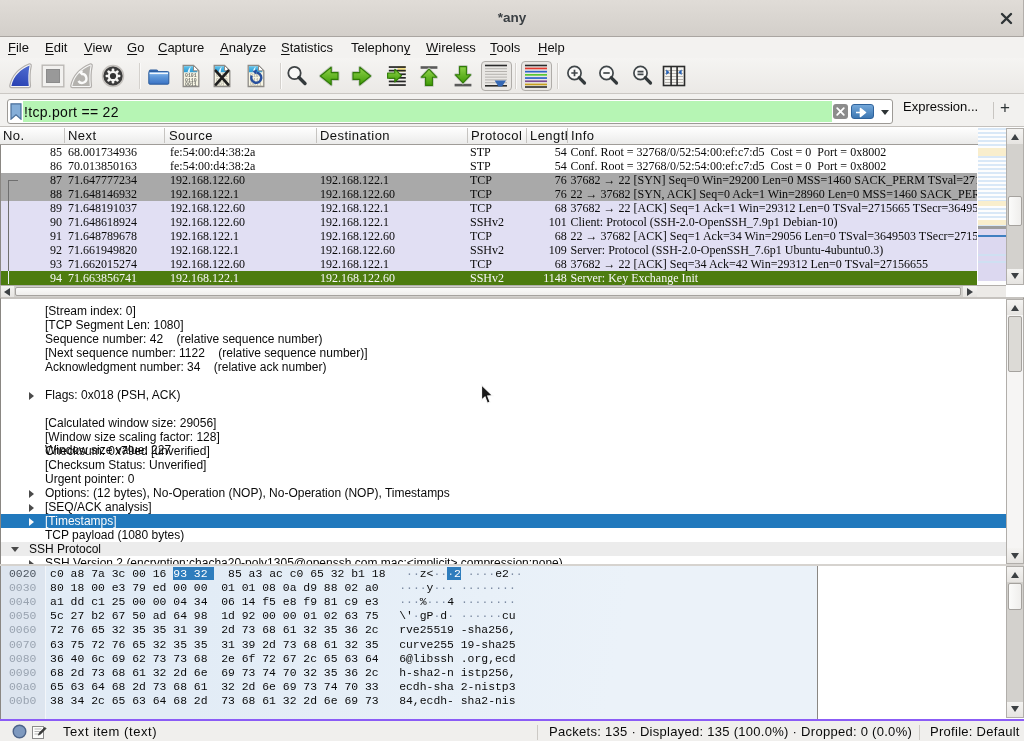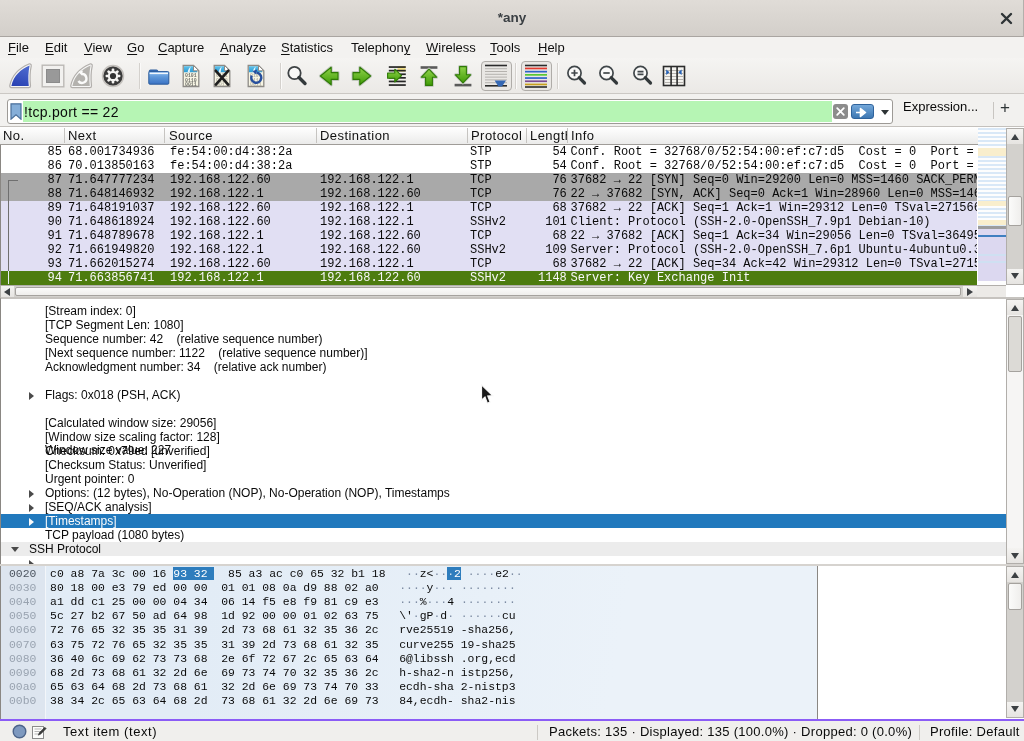--- a/index.html
+++ b/index.html
@@ -19,21 +19,21 @@
 #ftext{position:absolute;left:16px;top:4px;letter-spacing:0.3px;font-size:14px;color:#0a0a0a;}
 #fx{position:absolute;left:825px;top:4px;width:15px;height:15px;background:#8c8c8c;border-radius:3px;}
 #fgo{position:absolute;left:843px;top:4px;width:23px;height:15px;background:linear-gradient(#74a8da,#3d77b2);border-radius:3px;border:1px solid #2f639c;box-sizing:border-box;}
 #fcaret{position:absolute;left:873px;top:10px;width:0;height:0;border-left:4px solid transparent;border-right:4px solid transparent;border-top:5px solid #2e3436;}
 #fexpr{left:903px;top:99px;font-size:13px;color:#0a0a0a;}
 #fsep2{left:993px;top:102px;width:1px;height:17px;background:#c8c5c1;}
 #fplus{left:1000px;top:98px;font-size:17px;color:#2e3436;}
 #plheader{left:0;top:126px;width:1024px;height:19px;background:linear-gradient(#ffffff,#ebebea);border-top:1px solid #c4c1bd;border-bottom:1px solid #9f9c98;box-sizing:border-box;font-size:13px;color:#111;}
 #plheader .hc{position:absolute;top:1px;height:15px;border-right:1px solid #c6c4c1;}
 #plheader .hl{position:absolute;top:1px;letter-spacing:0.45px;white-space:pre;}
-.prow{position:absolute;left:1px;width:976px;height:14px;font-family:Liberation Mono, monospace;font-size:12px;line-height:14px;color:#0a0a0a;overflow:hidden;}
+.prow{position:absolute;left:1px;width:976px;height:14px;font-family:Liberation Serif, serif;font-size:12px;line-height:14px;color:#0a0a0a;overflow:hidden;}
 .prow span{position:absolute;top:0;white-space:pre;}
 .c-no{left:0;width:61px;text-align:right;}
 .c-t{left:67px;}
 .c-s{left:169px;}
 .c-d{left:319px;}
 .c-p{left:469px;}
 .c-l{left:505px;width:60.8px;text-align:right;}
 .c-i{left:569.5px;}
 .rw{background:#fff;}
 .rg{background:#a9a9a9;}
@@ -470,21 +470,21 @@
 <div class="dline" style="top:117px;"><span class="tx2">[Calculated window size: 29056]</span></div>
 <div class="dline" style="top:131px;"><span class="tx2">[Window size scaling factor: 128]</span></div>
 <div class="dline" style="top:145px;"><span class="tx2">Checksum: 0x79ed [unverified]</span></div>
 <div class="dline" style="top:159px;"><span class="tx2">[Checksum Status: Unverified]</span></div>
 <div class="dline" style="top:173px;"><span class="tx2">Urgent pointer: 0</span></div>
 <div class="dline" style="top:187px;"><span class="dexp" style="left:28px;border-left-color:#4a4a4a"></span><span class="tx2">Options: (12 bytes), No-Operation (NOP), No-Operation (NOP), Timestamps</span></div>
 <div class="dline" style="top:201px;"><span class="dexp" style="left:28px;border-left-color:#4a4a4a"></span><span class="tx2">[SEQ/ACK analysis]</span></div>
 <div class="dline" style="top:215px;background:#2179bd;color:#fafafa;"><span class="dexp" style="left:28px;border-left-color:#fafafa"></span><span class="tx2">[Timestamps]</span></div>
 <div class="dline" style="top:229px;"><span class="tx2">TCP payload (1080 bytes)</span></div>
 <div class="dline" style="top:243px;background:#ececec;"><span class="dexpo" style="left:10px"></span><span class="tx1">SSH Protocol</span></div>
-<div class="dline" style="top:257px;"><span class="dexp" style="left:28px;border-left-color:#4a4a4a"></span></div>
+<div class="dline" style="top:257px;"><span class="dexp" style="left:28px;border-left-color:#4a4a4a"></span><span class="tx2">SSH Version 2 (encryption:chacha20-poly1305@openssh.com mac:&lt;implicit&gt; compression:none)</span></div>
 </div>
 <div class="abs" style="left:1006px;top:299px;width:18px;height:265px;background:#f6f5f4;border:1px solid #b1aeaa;box-sizing:border-box">
 <div class="sbbtn" style="top:0;height:15px"></div>
 <div class="tri tup" style="left:3.5px;top:4.5px"></div>
 <div class="sbbtn" style="top:248px;height:15px"></div>
 <div class="tri tdn" style="left:3.5px;top:252.5px"></div>
 <div style="position:absolute;left:1px;top:16px;width:14px;height:56px;background:#dcdad6;border:1px solid #a5a29e;border-radius:2px;box-sizing:border-box"></div>
 </div>
 <svg class="abs" style="left:480px;top:384px" width="16" height="23" viewBox="0 0 16 23">
       <path d="M1.5 0.8 L1.5 16.2 L5.0 13.0 L7.3 19.2 L10.1 18.1 L7.8 12.0 L12.8 11.7 Z" fill="#1a1a1a" stroke="#f8f8f8" stroke-width="1.2"></path>

